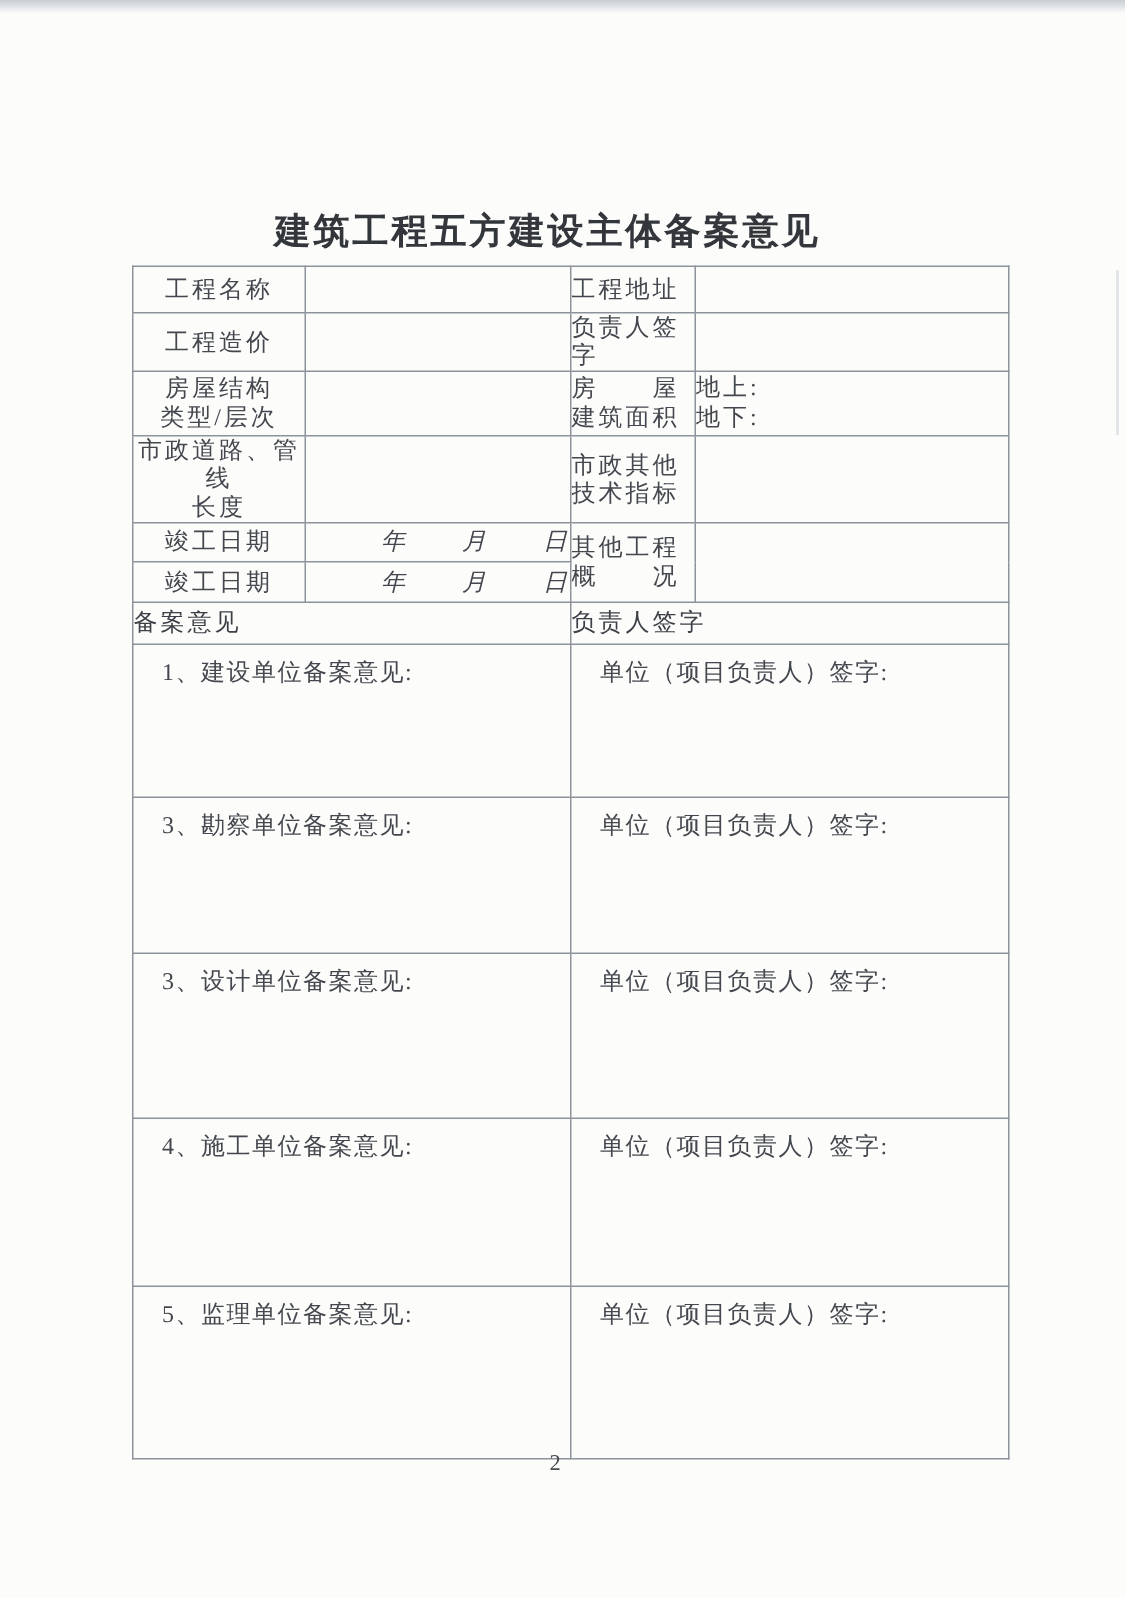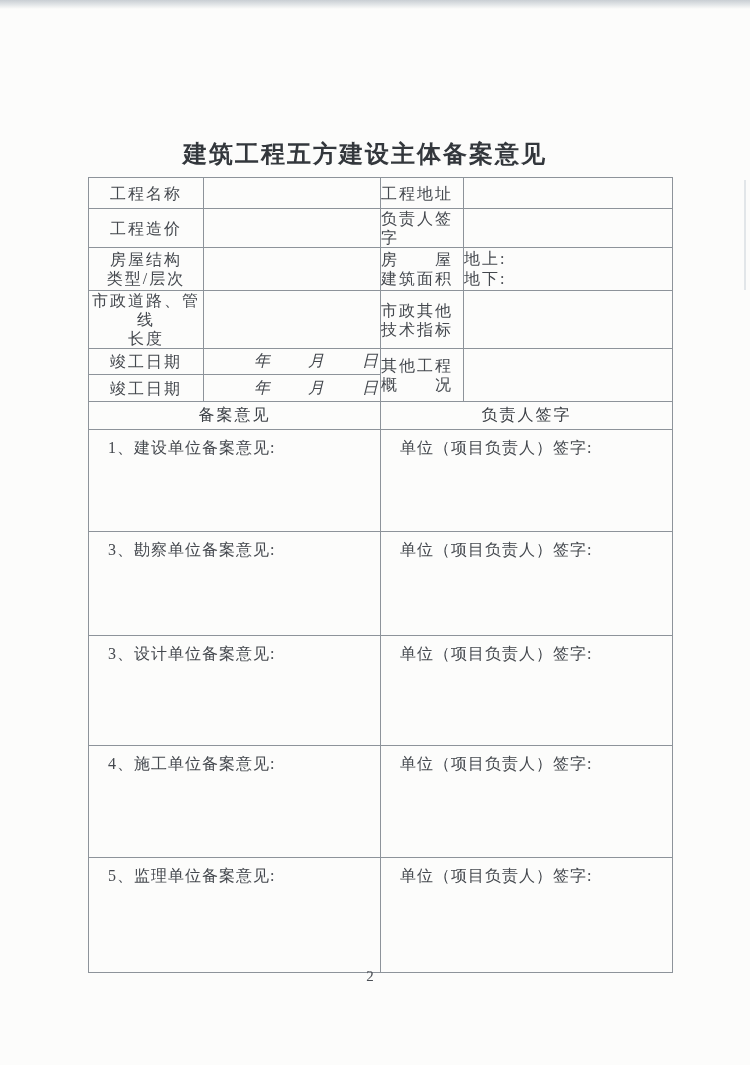--- a/index.html
+++ b/index.html
@@ -79,21 +79,20 @@
     background: transparent;
   }
   td.date {
     text-align: right;
     vertical-align: middle;
     padding-left: 22px;
     letter-spacing: 1px;
     font-style: italic;
   }
   td.hdr {
-    text-align: center;
     vertical-align: middle;
     letter-spacing: 2.5px;
     color: #3c4046;
   }
   tr.sec td {
     vertical-align: top;
     padding: 8px 6px 0 19px;
     letter-spacing: 1px;
   }
   .page-number {

